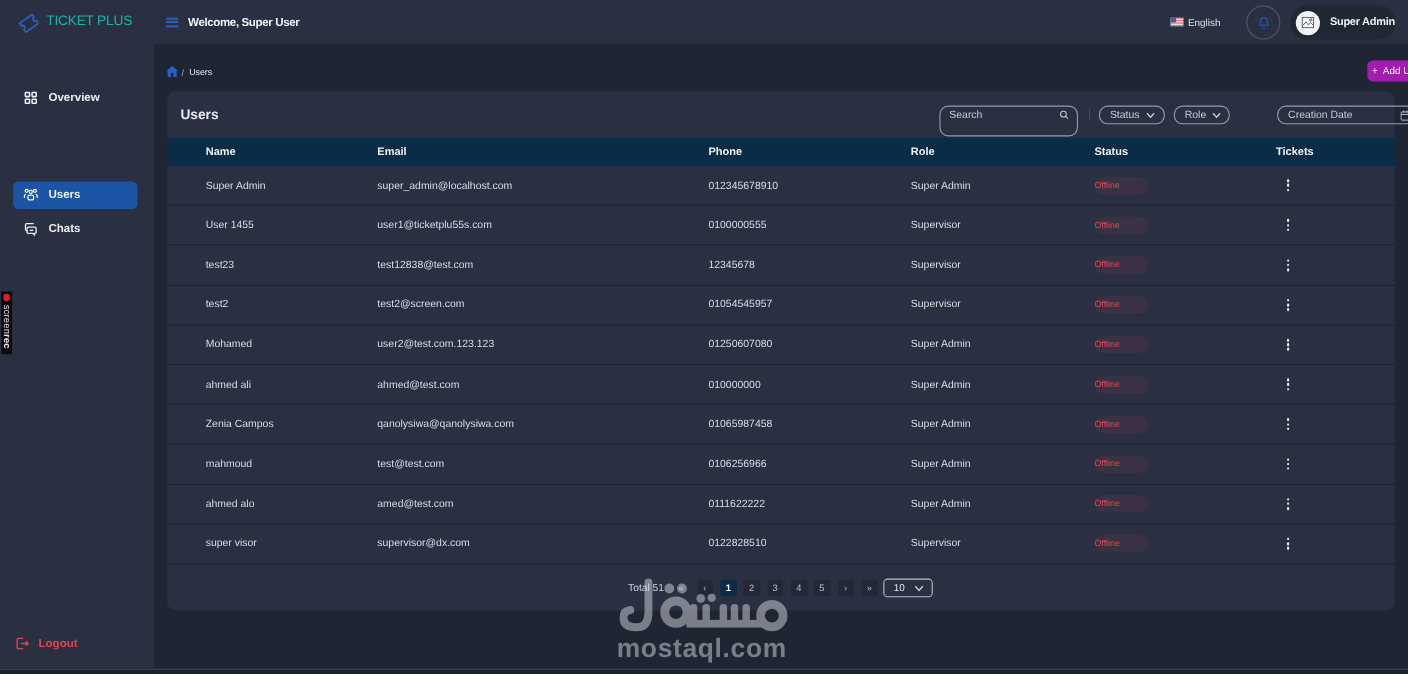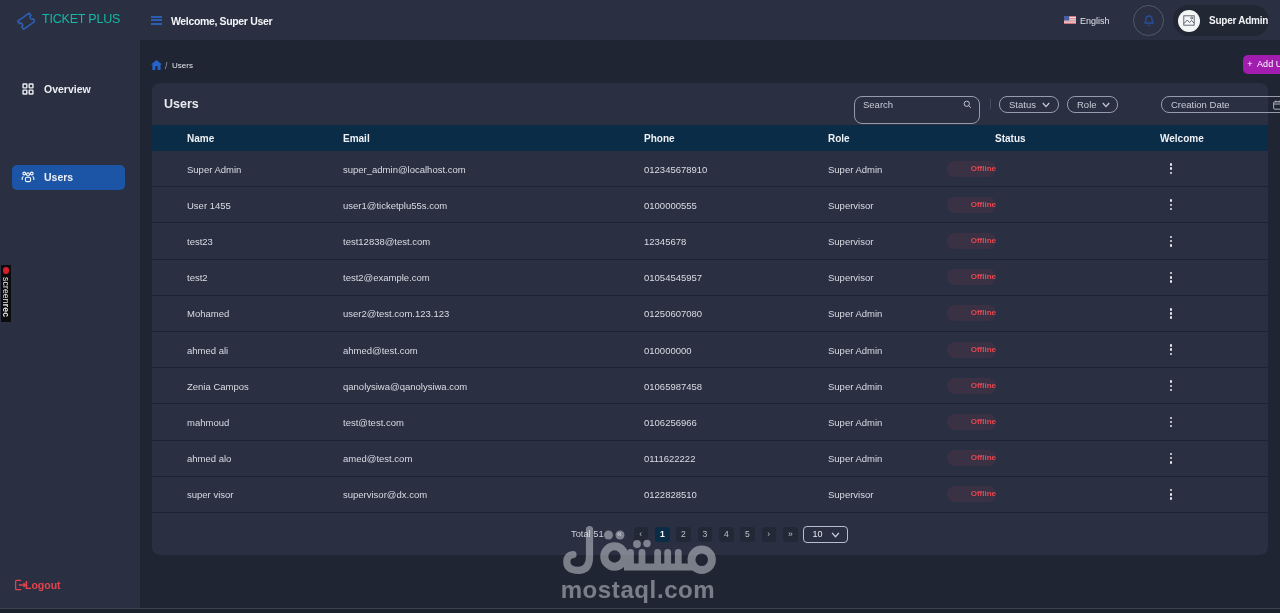--- a/index.html
+++ b/index.html
@@ -15,21 +15,21 @@
   .navitem .lb { position:absolute; left:44px; top:50%; transform:translateY(-50%); }
   #navactive { position:absolute; left:12px; top:125px; width:113px; height:24.5px; background:#1c55a6; border-radius:5px; }
   
   #card { position:absolute; left:12px; top:43px; width:1116px; height:472px; background:#2a2f42; border-radius:8px; }
   .thead { position:absolute; left:0; top:42px; width:1116px; height:26px; background:#0a2c46; }
   .thead span { position:absolute; top:50%; transform:translateY(-50%); font-size:10px; font-weight:700; color:#eef1f5; }
   #rows { position:absolute; left:0; top:68px; width:1116px; }
   .row { position:relative; height:36.2px; border-bottom:1px solid #1e2332; }
   .row span { position:absolute; top:50%; transform:translateY(-50%); font-size:9.5px; color:#d9dde4; }
   .c1{left:11px;margin-left:24px;} .c2{left:191px;} .c3{left:492px;} .c4{left:676px;}
-  .badge { position:absolute; left:795px; top:50%; transform:translateY(-50%); width:49px; height:16px; border-radius:8px; background:rgba(224,74,88,0.09); color:#e24954; font-size:8px; font-weight:700; text-align:right; line-height:16px; }
+  .badge { position:absolute; left:843px; top:50%; transform:translateY(-50%); width:49px; height:16px; border-radius:8px; background:rgba(224,74,88,0.09); color:#e24954; font-size:8px; font-weight:400; text-align:left; line-height:16px; }
   .kebab { position:absolute; left:1016px; top:50%; transform:translateY(-50%); width:6px; text-align:center; }
   .kebab i { display:block; width:2.6px; height:2.6px; border-radius:50%; background:#e8eaee; margin:1.6px auto; }
   
   .fbox { position:absolute; border:1px solid #969cab; border-radius:8px; color:#c7ccd6; font-size:9.5px; background:transparent; }
   
   .pbtn { position:absolute; top:527px; width:14.5px; height:14.5px; background:#232837; border-radius:3px; color:#bcc1cc; font-size:8.5px; text-align:center; line-height:14.5px; }
 </style>
 </head>
 <body>
 <div id="stage">
@@ -83,26 +83,34 @@
   <div class="navitem" style="top:125px;height:24.5px">
     <svg class="ic" viewBox="0 0 24 24" fill="none" stroke="#f4f7fb" stroke-width="1.9">
           <circle cx="5.5" cy="6" r="2.3"></circle>
           <circle cx="18.5" cy="6" r="2.3"></circle>
           <circle cx="12" cy="7.5" r="2.5"></circle>
           <path d="M2 17 v-3 a2.5 2.5 0 0 1 2.5-2.5 M22 17 v-3 a2.5 2.5 0 0 0-2.5-2.5"></path>
           <rect x="7.5" y="12.5" width="9" height="7.5" rx="3"></rect>
         </svg>
     <span class="lb">Users</span>
   </div>
+  <div class="navitem" style="top:155px">
+    <svg class="ic" viewBox="0 0 24 24" fill="none" stroke="#eef0f4" stroke-width="2">
+          <path d="M16.5 4 h-11 A1.8 1.8 0 0 0 3.7 5.8 v7.4 a1.8 1.8 0 0 0 1.8 1.8 h0.5"></path>
+          <path d="M8 9.5 h10.5 a1.8 1.8 0 0 1 1.8 1.8 v6 a1.8 1.8 0 0 1-1.8 1.8 h-1 v2.4 l-3-2.4 h-6.5 a1.8 1.8 0 0 1-1.8-1.8 v-6 a1.8 1.8 0 0 1 1.8-1.8 z"></path>
+          <path d="M10.5 14.5 h5.5"></path>
+        </svg>
+    <span class="lb">Chats</span>
+  </div>
   <div class="navitem" style="top:532.5px;color:#e2444e">
     <svg class="ic" style="left:13px" viewBox="0 0 24 24" fill="none" stroke="#e2444e" stroke-width="2.2">
           <path d="M14 4 H6 a1.5 1.5 0 0 0-1.5 1.5 v13 A1.5 1.5 0 0 0 6 20 h8"></path>
           <path d="M10 12 h11 M18 8.5 L21.5 12 L18 15.5"></path>
         </svg>
-    <span class="lb" style="left:25px">Logout</span>
+    <span class="lb" style="left:35px">Logout</span>
   </div>
 </div>
 <div id="main">
   <svg class="abs" style="left:11px;top:20px" width="11" height="10" viewBox="0 0 24 22" fill="#2563c9">
         <path d="M12 0 L24 10 L21 10 L21 22 L14.5 22 L14.5 14 L9.5 14 L9.5 22 L3 22 L3 10 L0 10 Z"></path>
       </svg>
   <div class="abs" style="left:25px;top:21px;font-size:8.5px;color:#9aa0ac">/</div>
   <div class="abs" style="left:32px;top:21px;font-size:8px;color:#e4e7ed">Users</div>
   <div class="abs" style="left:1103px;top:15px;width:56px;height:19px;background:#a21caf;border-radius:5px;color:#fff;font-size:9px;text-align:center;line-height:19px">+&nbsp; Add User</div>
   <div id="card">
@@ -129,21 +137,21 @@
             <rect x="1" y="2.5" width="12" height="11.5" rx="1.5"></rect>
             <path d="M1 6 h12 M4.5 0.5 v3 M9.5 0.5 v3"></path>
           </svg>
     </div>
     <div class="thead">
       <span class="c1">Name</span>
           <span class="c2">Email</span>
           <span class="c3">Phone</span>
           <span class="c4">Role</span>
           <span style="left:843px">Status</span>
-          <span style="left:1008px">Welcome</span>
+          <span style="left:1008px">Tickets</span>
     </div>
     <div id="rows">
       <div class="row">
             <span class="c1">Super Admin</span>
             <span class="c2">super_admin@localhost.com</span>
             <span class="c3">012345678910</span>
             <span class="c4">Super Admin</span>
             <div class="badge">Offline</div>
             <div class="kebab">
               <i></i>
@@ -170,21 +178,21 @@
             <span class="c4">Supervisor</span>
             <div class="badge">Offline</div>
             <div class="kebab">
               <i></i>
               <i></i>
               <i></i>
             </div>
           </div>
       <div class="row">
             <span class="c1">test2</span>
-            <span class="c2">test2@example.com</span>
+            <span class="c2">test2@screen.com</span>
             <span class="c3">01054545957</span>
             <span class="c4">Supervisor</span>
             <div class="badge">Offline</div>
             <div class="kebab">
               <i></i>
               <i></i>
               <i></i>
             </div>
           </div>
       <div class="row">

